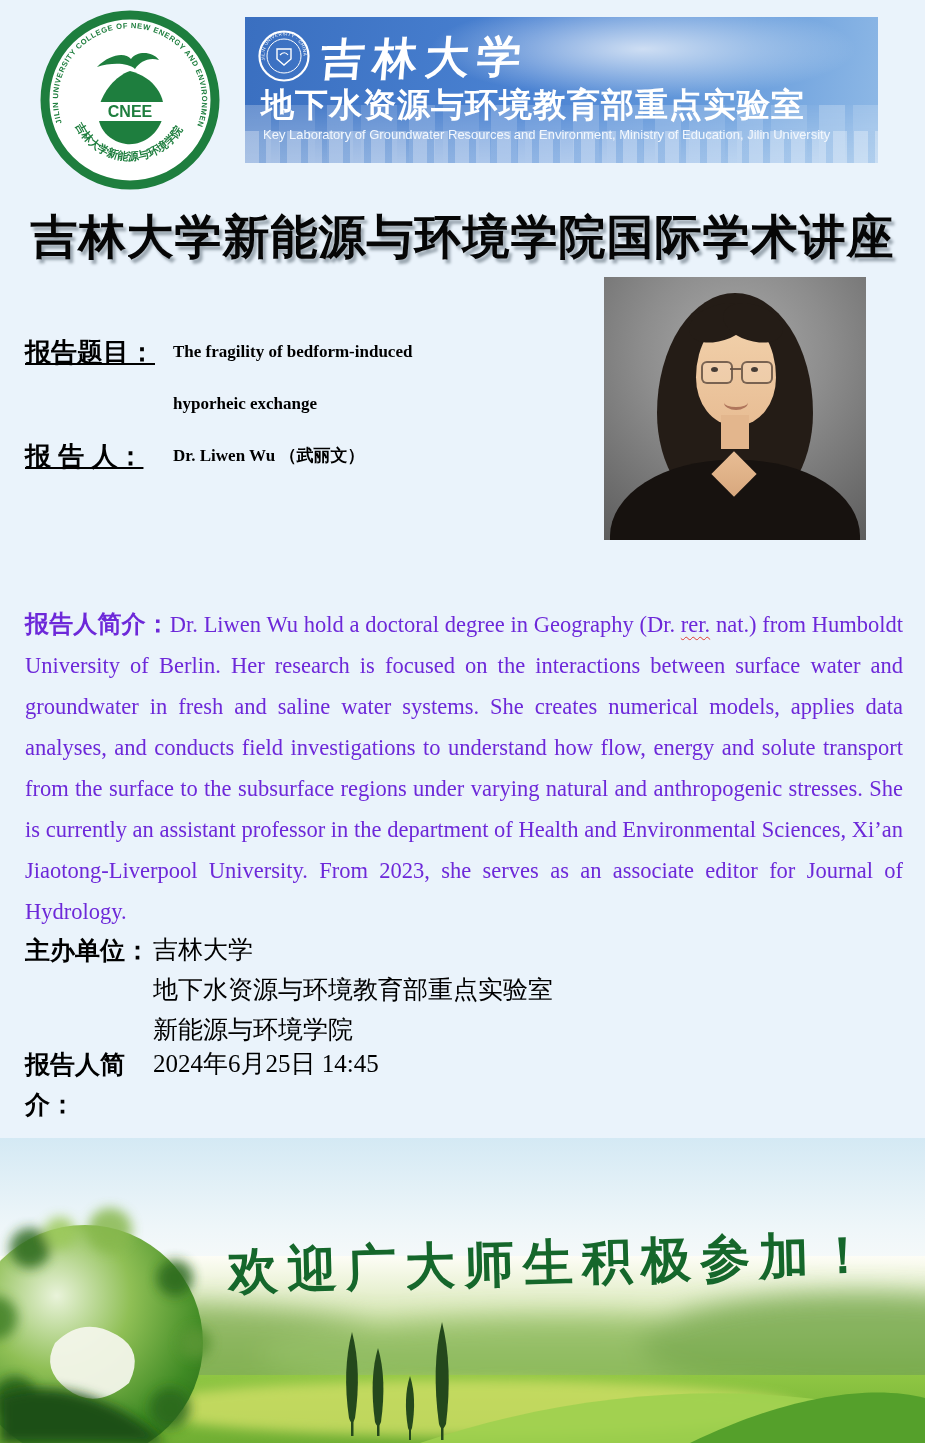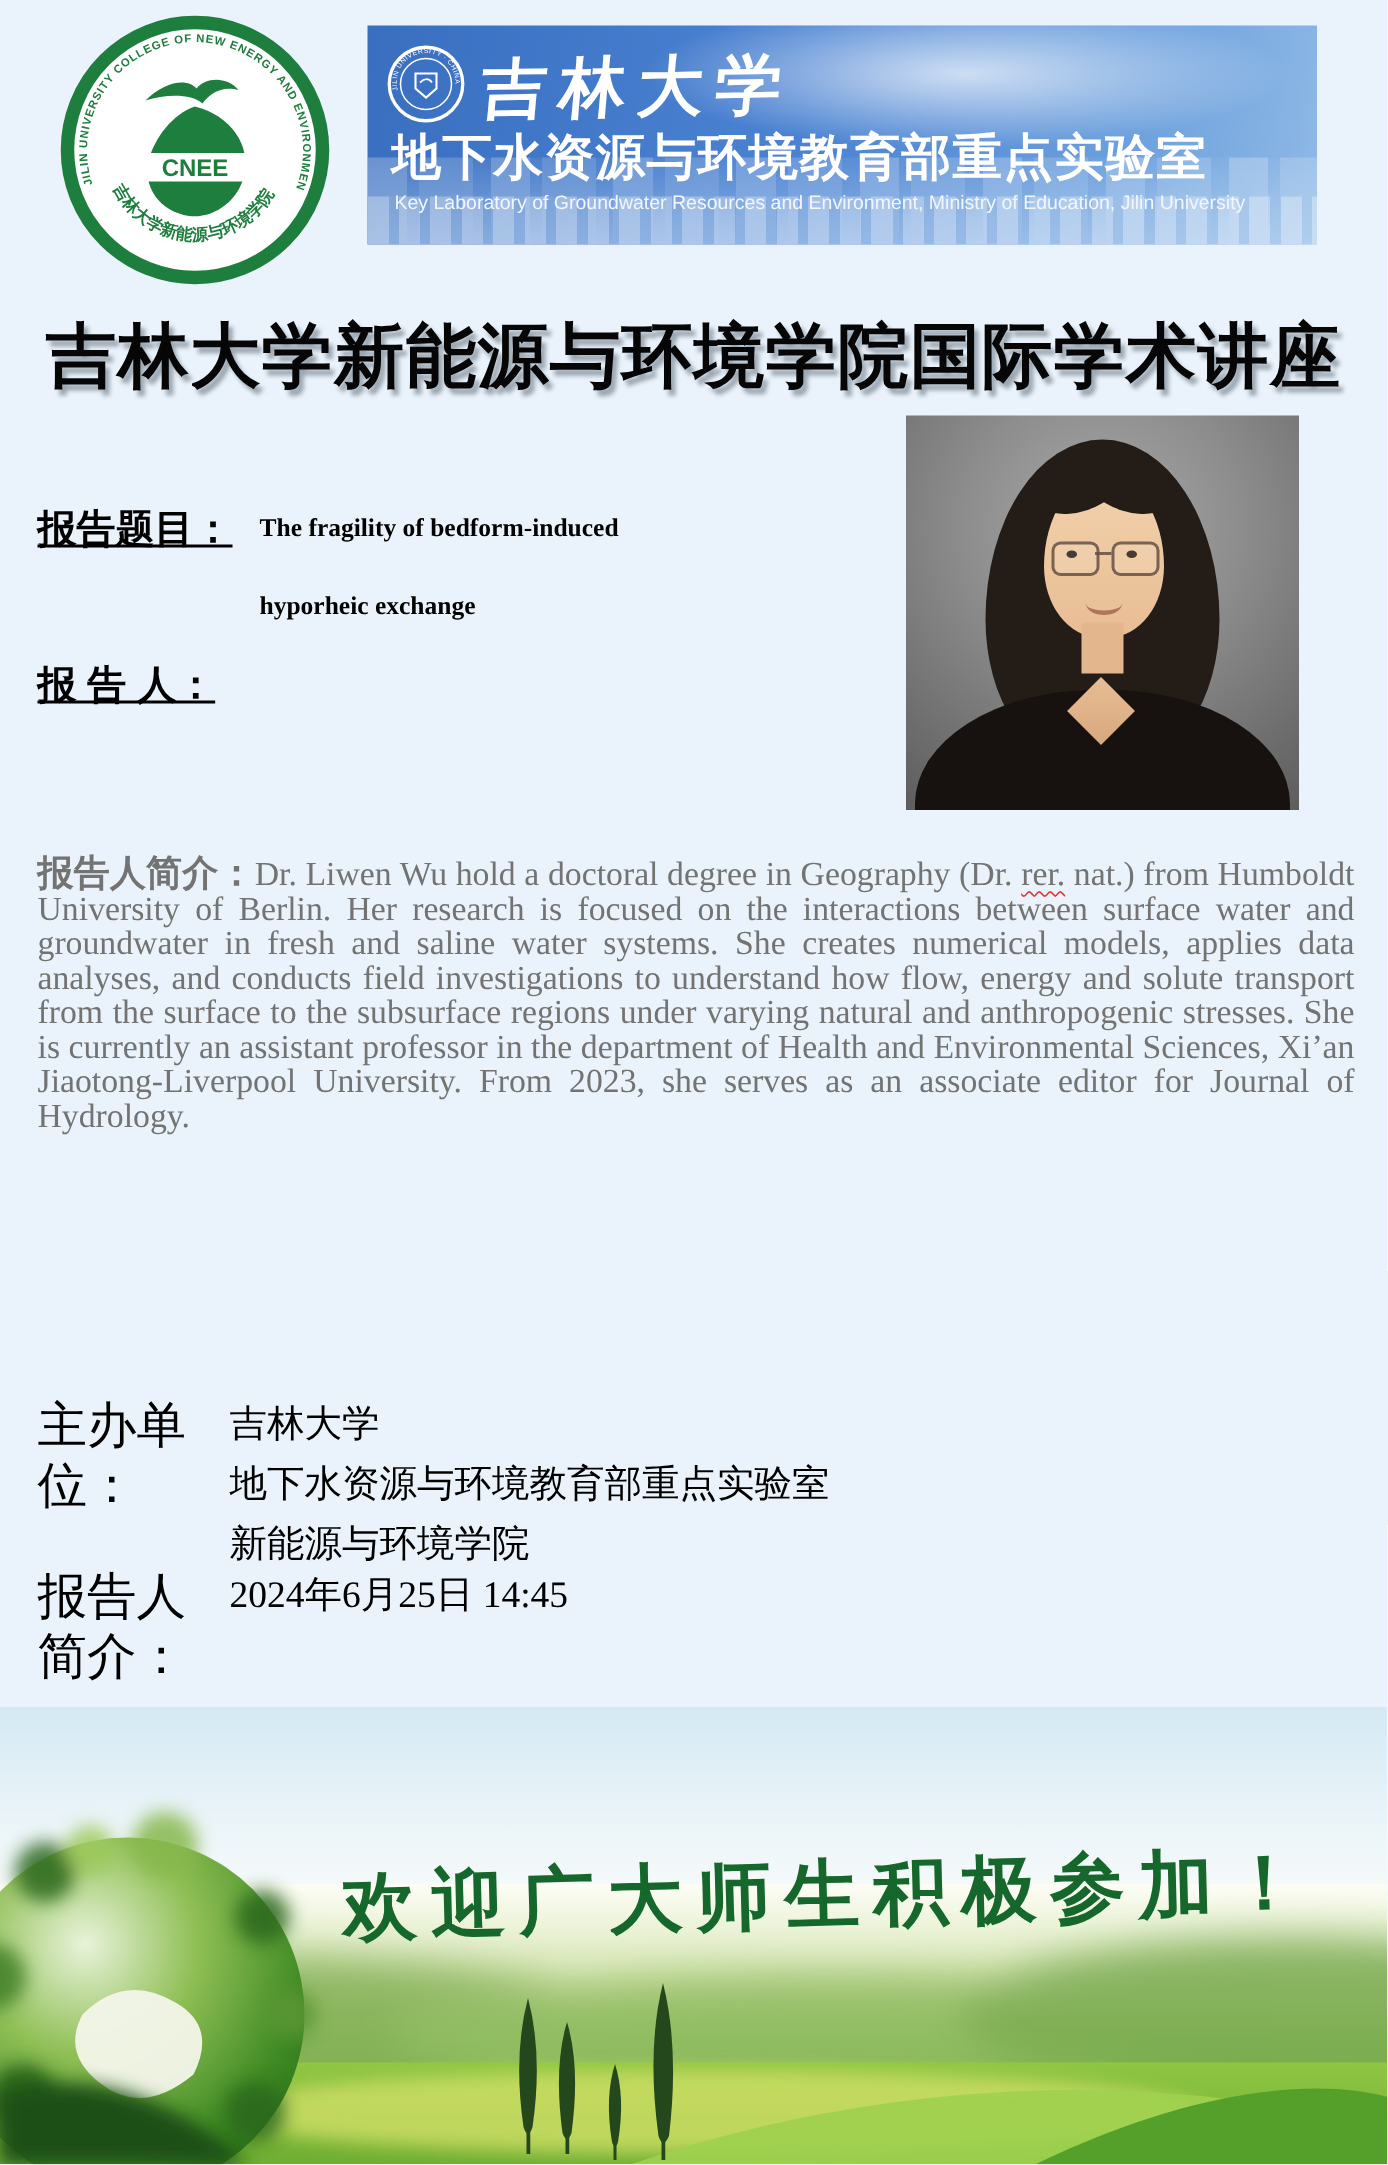--- a/index.html
+++ b/index.html
@@ -53,28 +53,28 @@
   .eye{position:absolute;top:90px;width:7px;height:5px;background:#2c211a;border-radius:50%;}
   .eye-l{left:107px;} .eye-r{left:147px;}
   .smile{position:absolute;left:120px;top:118px;width:24px;height:12px;border-bottom:3px solid #b0765c;border-radius:50%;}
   .neck{position:absolute;left:117px;top:138px;width:28px;height:34px;background:#e3b68d;}
   .torso{position:absolute;bottom:0;left:6px;width:250px;height:80px;background:#17120f;
          border-radius:48% 48% 0 0/95% 95% 0 0;}
   .vneck{position:absolute;bottom:50px;left:114px;width:32px;height:32px;transform:rotate(45deg);
          background:linear-gradient(135deg,#e8bd94,#d8a87e);}
 
   
-  .bio{position:absolute;left:25px;top:548px;width:878px;text-align:justify;color:#737373;
-       font-family:"Liberation Serif",serif;font-size:22.5px;line-height:23px;}
+  .bio{position:absolute;left:25px;top:580px;width:878px;text-align:justify;color:#6d28d9;
+       font-family:"Liberation Serif",serif;font-size:22.5px;line-height:41px;}
   .bio-label{font-family:"Liberation Sans",sans-serif;font-size:24px;font-weight:700;}
   .spell{text-decoration:underline wavy #e03a2f;text-decoration-thickness:1px;text-underline-offset:4px;}
 
   
   .detail{position:absolute;left:25px;display:flex;color:#000;}
-  .d-label{width:128px;flex:none;font-size:33px;font-weight:400;line-height:40px;}
+  .d-label{width:128px;flex:none;font-size:25px;font-weight:700;line-height:40px;}
   .d-value{font-family:"Liberation Serif",serif;font-size:25px;line-height:40px;}
   .detail-organizer{top:930px;}
   .detail-time{top:1044px;}
   .detail-venue{top:1086px;}
 
   
   .footer{position:absolute;left:0;top:1138px;width:925px;height:305px;overflow:hidden;}
   .footer svg{position:absolute;left:0;top:0;}
   .welcome{position:absolute;left:228px;top:92px;color:#15672b;font-size:50px;font-weight:700;
            font-family:"DejaVu Serif",serif;letter-spacing:9px;transform:rotate(-1.5deg);white-space:nowrap;}
@@ -127,20 +127,21 @@
     <div class="talk-row">
       <div class="talk-label">报告题目：</div>
       <div class="talk-value">The fragility of bedform-induced</div>
     </div>
     <div class="talk-row">
       <div class="talk-label"></div>
       <div class="talk-value">hyporheic exchange</div>
     </div>
     <div class="talk-row">
       <div class="talk-label">报 告 人：</div>
+      <div class="talk-value">Dr. Liwen Wu （武丽文）</div>
     </div>
   </div>
 
   <div class="photo">
     <div class="hair"></div>
     <div class="face"></div>
     <div class="bang bang-l"></div>
     <div class="bang bang-r"></div>
     <div class="eye eye-l"></div>
     <div class="eye eye-r"></div>

